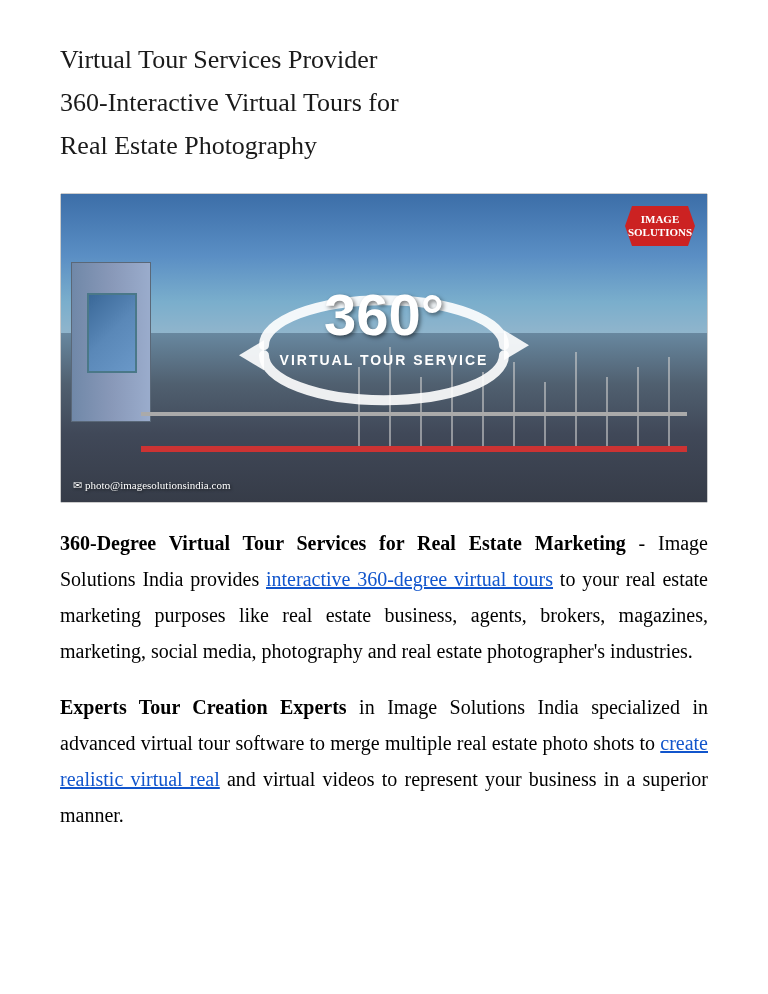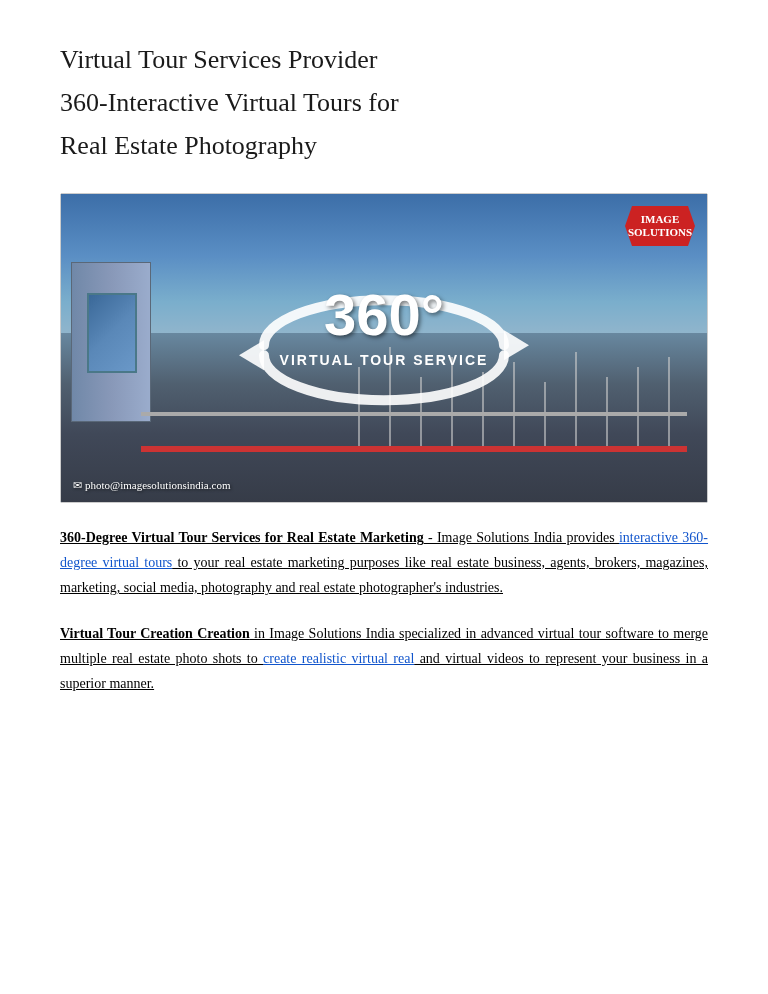--- a/index.html
+++ b/index.html
@@ -143,23 +143,22 @@
       left: 12px;
       color: #ffffff;
       font-size: 11px;
       text-shadow: 1px 1px 3px rgba(0,0,0,0.7);
     }
 
     
     .content-section {
       margin-bottom: 20px;
       line-height: 1.8;
-      font-size: 14px;
+      font-size: 20px;
       text-align: justify;
-      text-decoration: underline;
     }
 
     .bold-text {
       font-weight: bold;
     }
 
     .link-text {
       color: #1155cc;
       text-decoration: underline;
     }
@@ -246,16 +245,16 @@
 
     <div class="image-email">✉ photo@imagesolutionsindia.com</div>
 
   </div>
 
   <div class="content-section">
     <span class="bold-text">360-Degree Virtual Tour Services for Real Estate Marketing</span><span> - Image Solutions India provides </span><a class="link-text" href="#">interactive 360-degree virtual tours</a><span> to your real estate marketing purposes like real estate business, agents, brokers, magazines, marketing, social media, photography and real estate photographer's industries.</span>
   </div>
 
   <div class="content-section">
-    <span class="bold-text">Virtual Tour Creation Creation</span><span> in Image Solutions India specialized in advanced virtual tour software to merge multiple real estate photo shots to </span><a class="link-text" href="#">create realistic virtual real</a><span> and virtual videos to represent your business in a superior manner.</span>
+    <span class="bold-text">Experts Tour Creation Experts</span><span> in Image Solutions India specialized in advanced virtual tour software to merge multiple real estate photo shots to </span><a class="link-text" href="#">create realistic virtual real</a><span> and virtual videos to represent your business in a superior manner.</span>
   </div>
 
 </div>
 
 </body></html>

